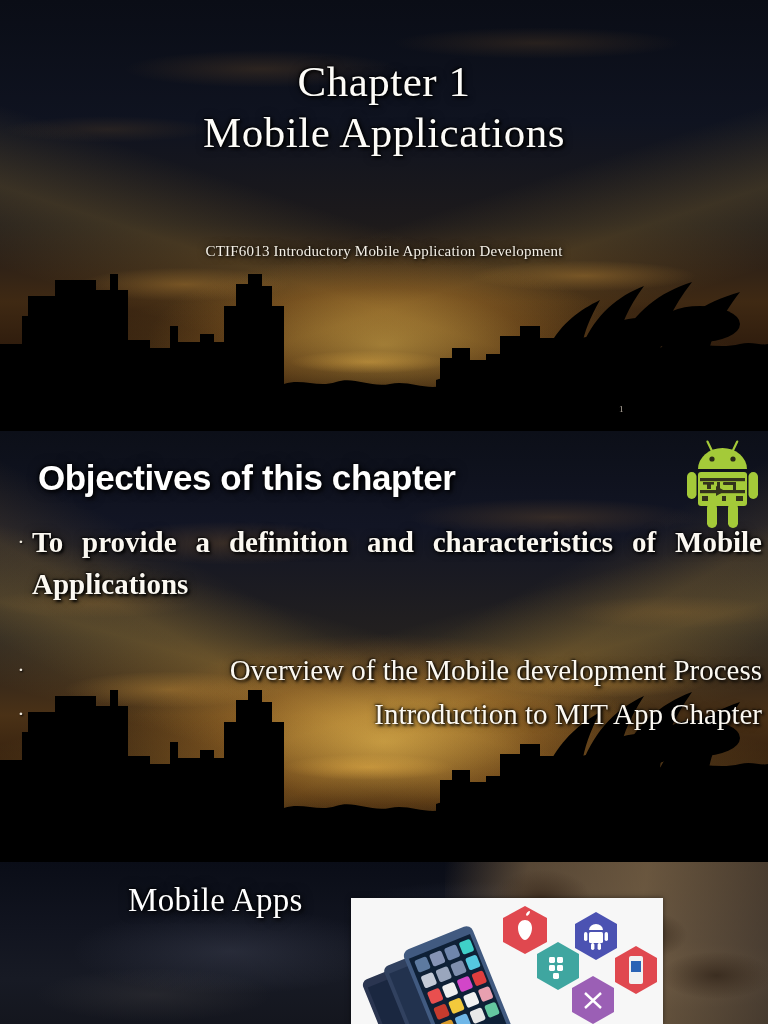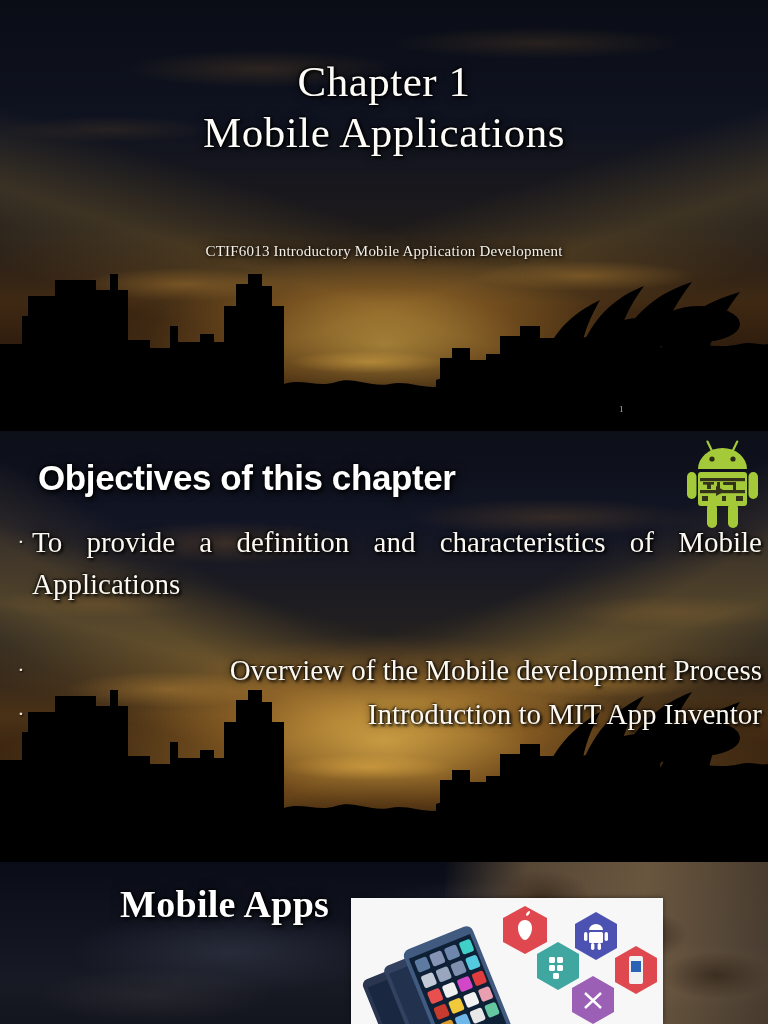--- a/index.html
+++ b/index.html
@@ -122,29 +122,29 @@
     text-shadow:1px 1px 2px rgba(0,0,0,0.9);
   }
   .bullet-text {
     flex:1 1 auto;
     color:#fbf8f1;
     font-family:"Liberation Serif", serif;
     font-size:29px; line-height:42px;
     text-shadow:2px 2px 3px rgba(0,0,0,0.95), -1px -1px 2px rgba(0,0,0,0.7), 0 0 9px rgba(0,0,0,0.6);
     text-align:right;
   }
-  .bullet-text.justified { text-align:justify; }
+  .bullet-text.justified { text-align:justify;font-weight:bold; }
   .bullet-text.justified::after { content:""; display:inline-block; width:100%; }
 
   
   .apps-heading {
-    position:absolute; left:120px; top:20px; z-index:15;
+    position:absolute; left:128px; top:20px; z-index:15;
     color:#ffffff;
     font-family:"Liberation Serif", serif;
-    font-size:38px; font-weight:bold; letter-spacing:0.3px;
+    font-size:33px; font-weight:normal; letter-spacing:0.3px;
     text-shadow:2px 2px 4px rgba(0,0,0,0.95), -1px -1px 2px rgba(0,0,0,0.7), 0 0 12px rgba(0,0,0,0.55);
   }
   .apps-photo {
     position:absolute; left:351px; top:36px; width:312px; height:126px;
     background:#f4f4f4; overflow:hidden; z-index:15;
     box-shadow:0 0 5px rgba(0,0,0,0.5);
   }
   .apps-photo svg { display:block; width:100%; height:100%; }
 </style>
 </head>
@@ -245,21 +245,21 @@
       <div class="bullet-row">
         <span class="bullet-dot">·</span>
         <span class="bullet-text justified">To provide a definition and characteristics of Mobile Applications</span>
       </div>
       <div class="bullet-row">
         <span class="bullet-dot">·</span>
         <span class="bullet-text">Overview of the Mobile development Process</span>
       </div>
       <div class="bullet-row">
         <span class="bullet-dot">·</span>
-        <span class="bullet-text">Introduction to MIT App Inventor</span>
+        <span class="bullet-text">Introduction to MIT App Chapter</span>
       </div>
     </div>
   </section>
 
   <div class="divider" style="top:860px;"></div>
 
   <section class="slide" id="slide-mobileapps">
     <div class="sky navy-sky"></div>
     <div class="tan-clouds"></div>
 

